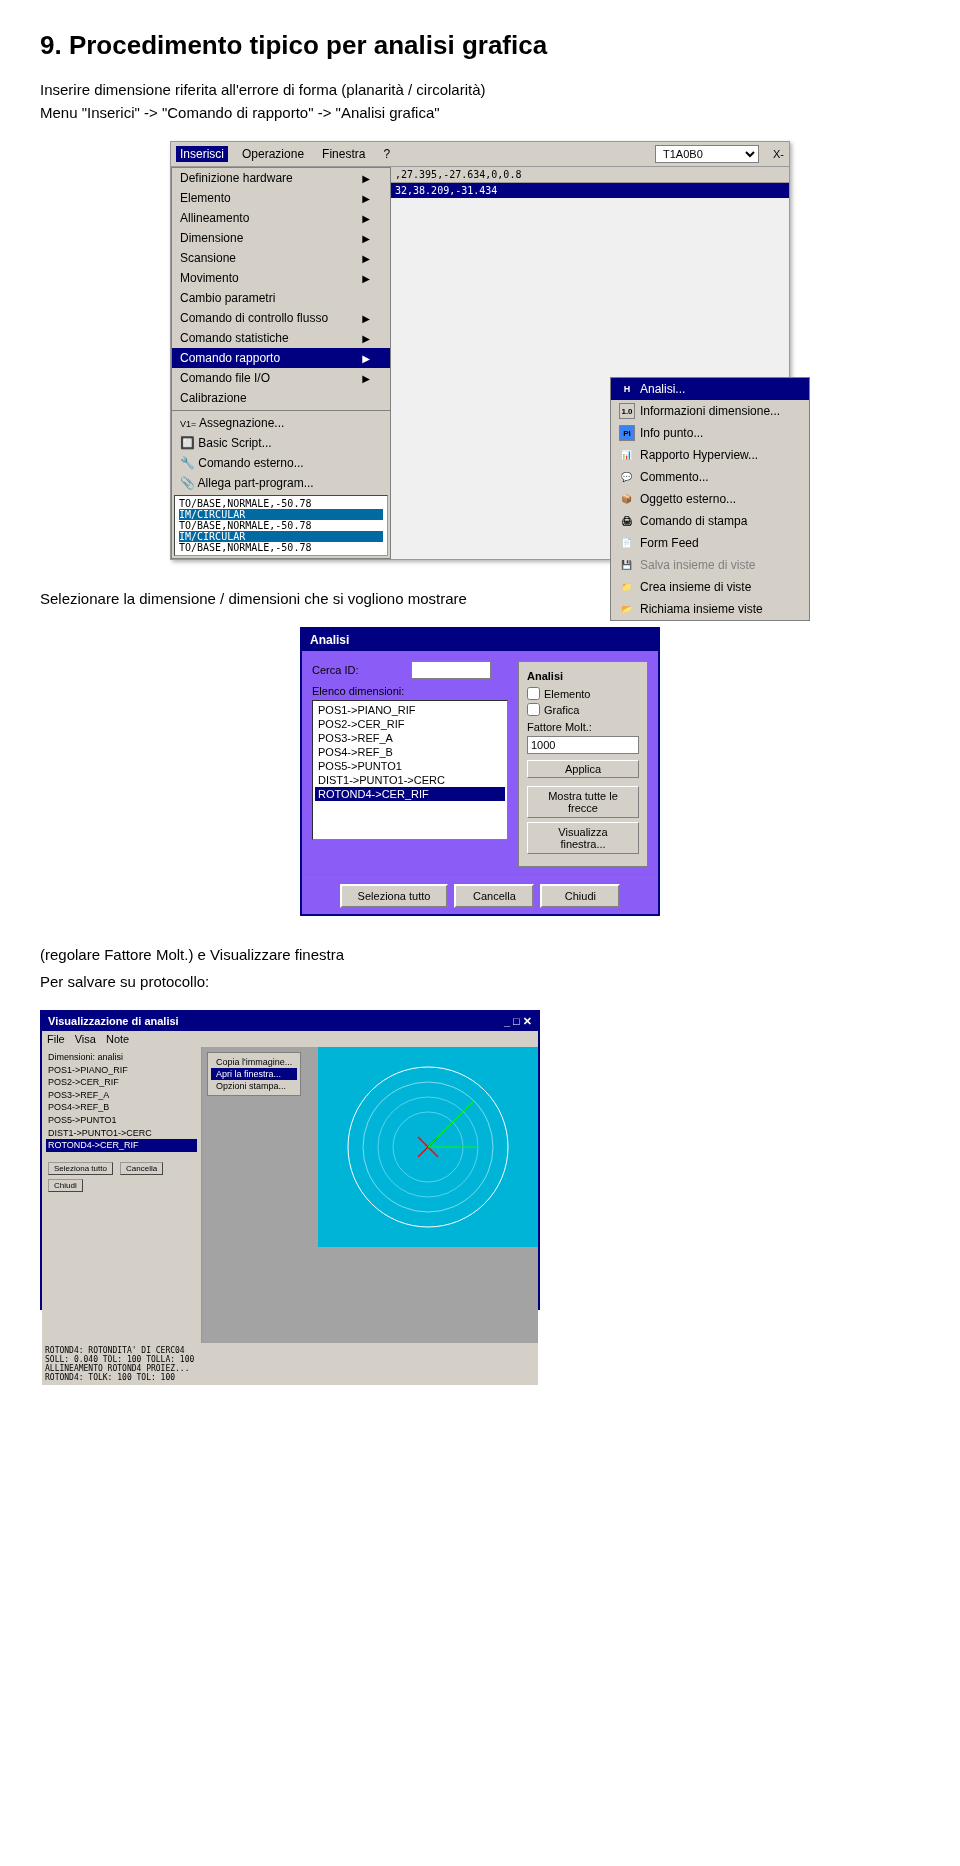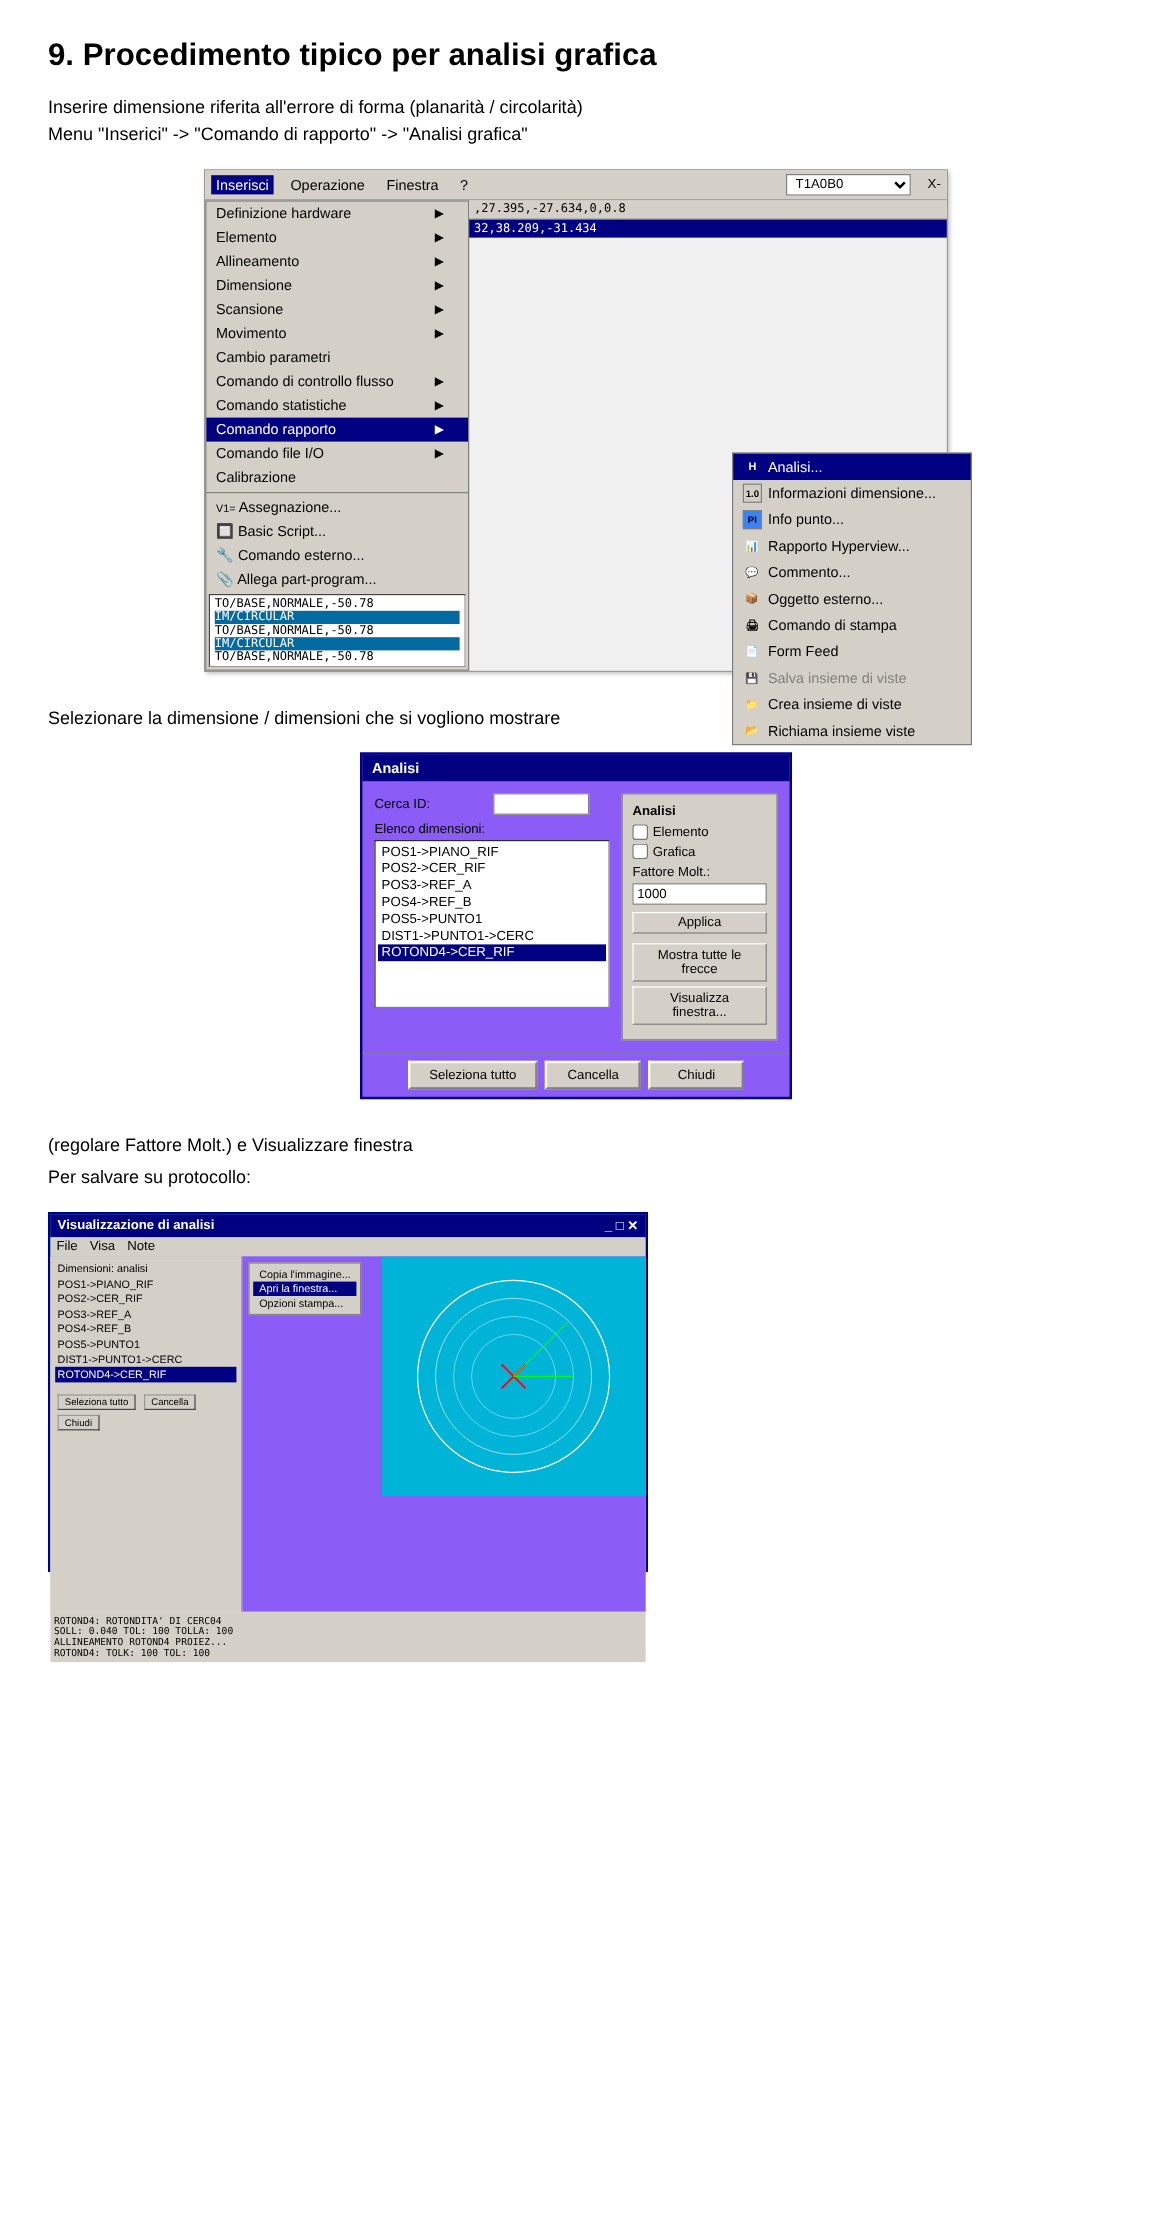--- a/index.html
+++ b/index.html
@@ -395,21 +395,21 @@
 
     .protocol-left {
       width: 160px;
       background: #d4d0c8;
       border-right: 1px solid #999;
       padding: 4px;
     }
 
     .protocol-right {
       flex: 1;
-      background: #8b5cf6;
+      background: #a3a3a3;
       position: relative;
       padding-left: 37px;
     }
 
     .protocol-list {
       font-size: 9px;
       line-height: 1.4;
     }
 
     .protocol-list-item {

